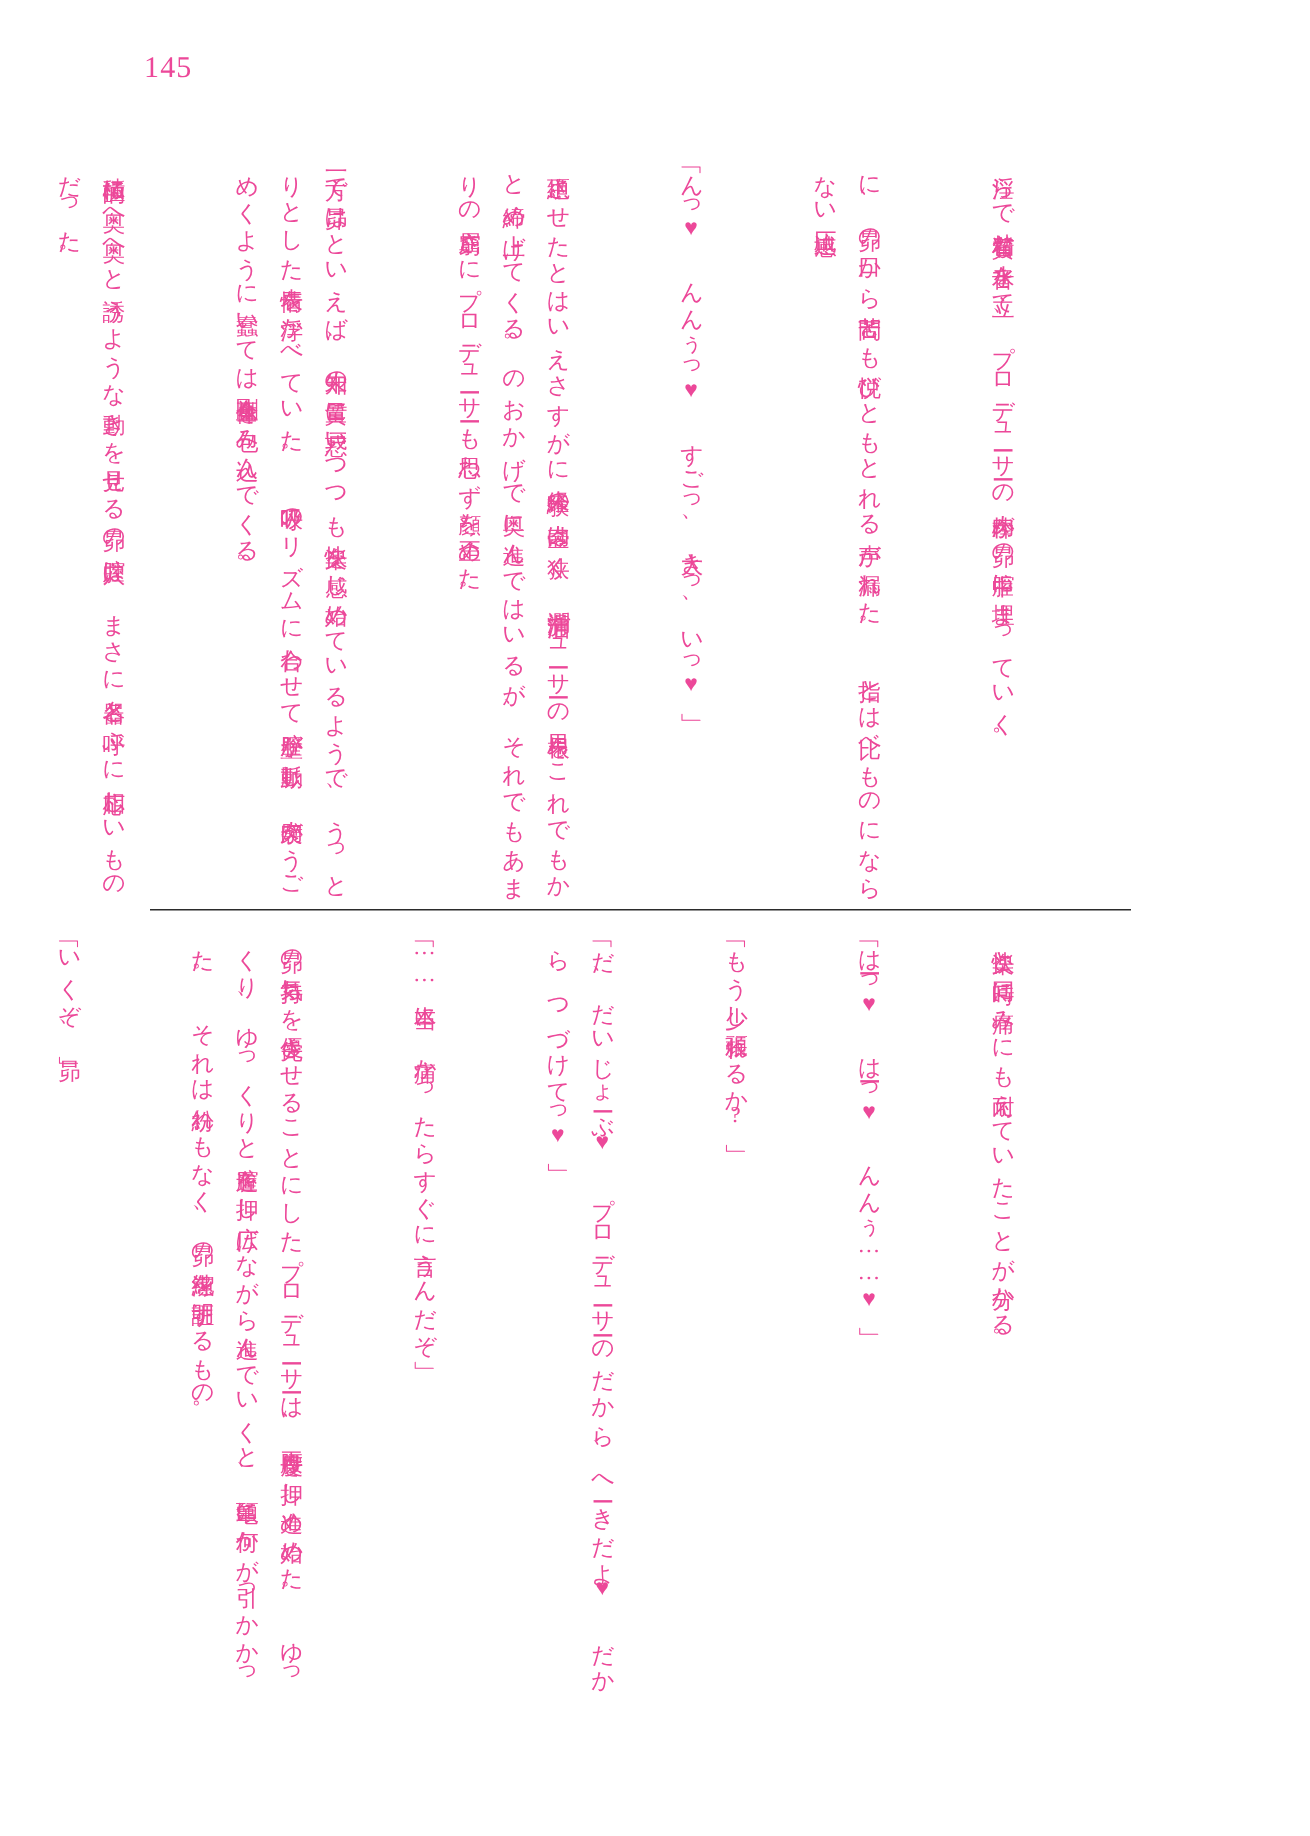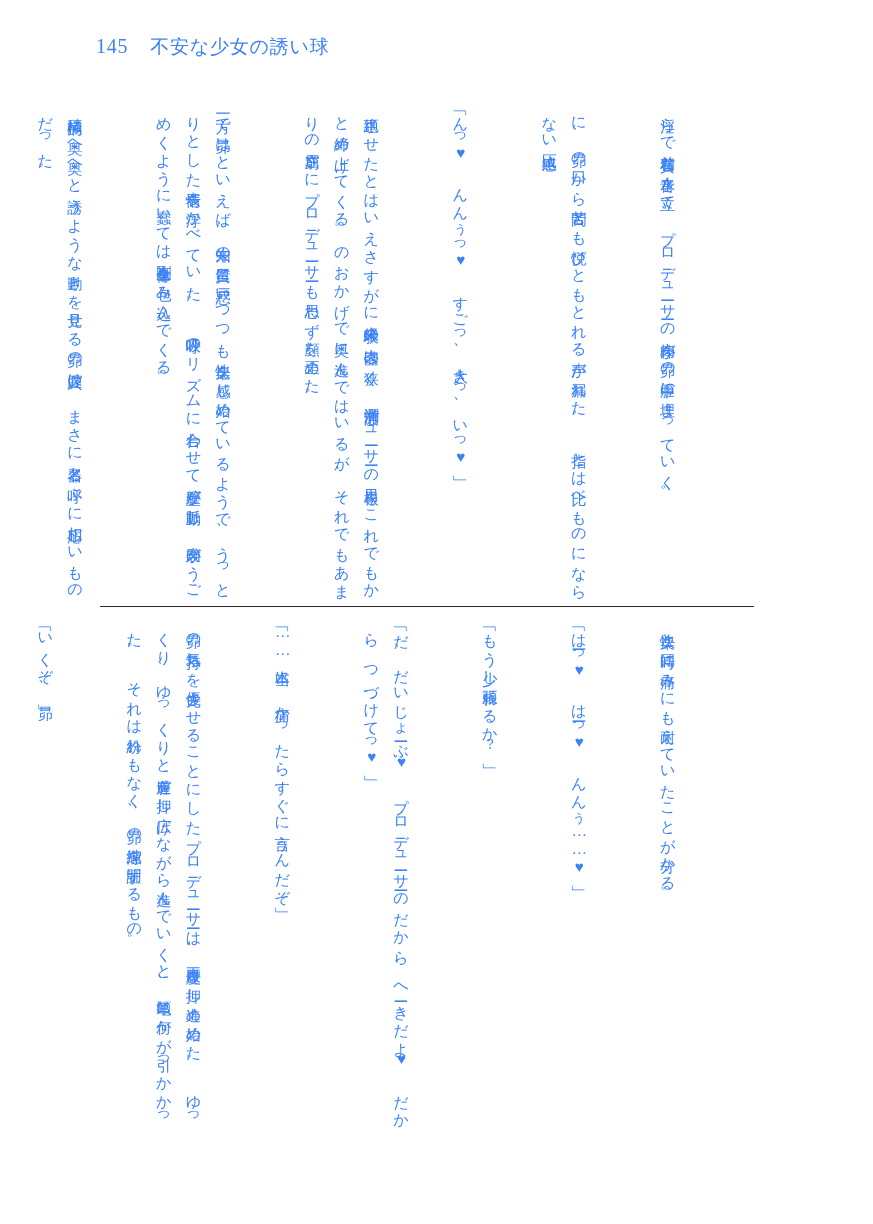--- a/index.html
+++ b/index.html
@@ -6,21 +6,21 @@
     margin: 0;
     padding: 0;
     background: #ffffff;
   }
   .page {
     position: relative;
     width: 854px;
     height: 1224px;
     background: #ffffff;
     font-family: "Liberation Serif", "DejaVu Serif", serif;
-    color: #3b82f6;
+    color: #ec4899;
     overflow: hidden;
   }
 
   
   .header {
     position: absolute;
     top: 34px;
     left: 96px;
     display: flex;
     align-items: baseline;
@@ -75,21 +75,20 @@
     background: #2b2b2b;
   }
 </style>
 </head>
 <body>
 
 <div class="page">
 
   <div class="header">
     <span class="page-number">145</span>
-    <span class="running-title">不安な少女の誘い球</span>
   </div>
 
   <div class="divider"></div>
 
   <div class="block block-upper">
     <span class="line">淫らで粘着質な水音を立て、プロデューサーの肉棒が昴の膣中に埋まっていく。</span>
     <span class="line">に、昴の口から苦悶とも悦びともとれる声が漏れた。　指とは比べものにならない圧迫感</span>
     <span class="line">「んっ♥　んんぅっ♥　すごっ、大きっ、いっ♥」</span>
     <span class="line">絶頂させたとはいえさすがに未経験の肉壺は狭く、潤滑油デューサーの男根をこれでもかと締め上げてくる。のおかげで奥に進んではいるが、それでもあまりの窮屈さにプロデューサーも思わず顔を歪めた。</span>
     <span class="line">一方で昴はといえば、未知の質量に戸惑いつつも快楽を感じ始めているようで、うっとりとした表情を浮かべていた。　呼吸のリズムに合わせて膣壁が脈動し、肉襞がうごめくように蠢いては剛直全体を包み込んでくる。</span>

